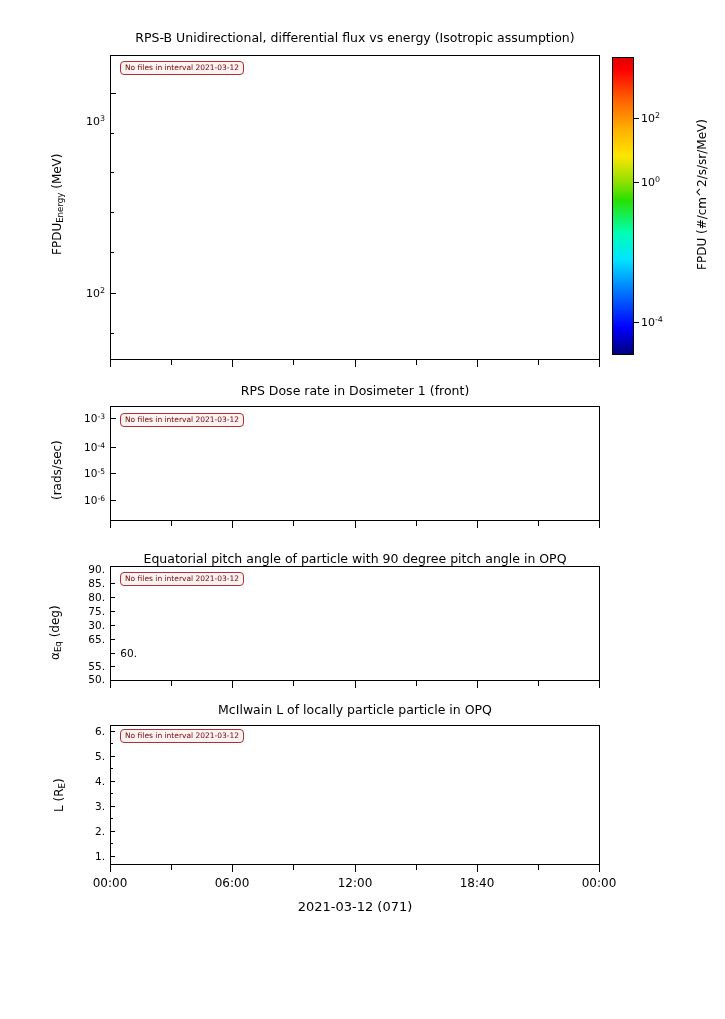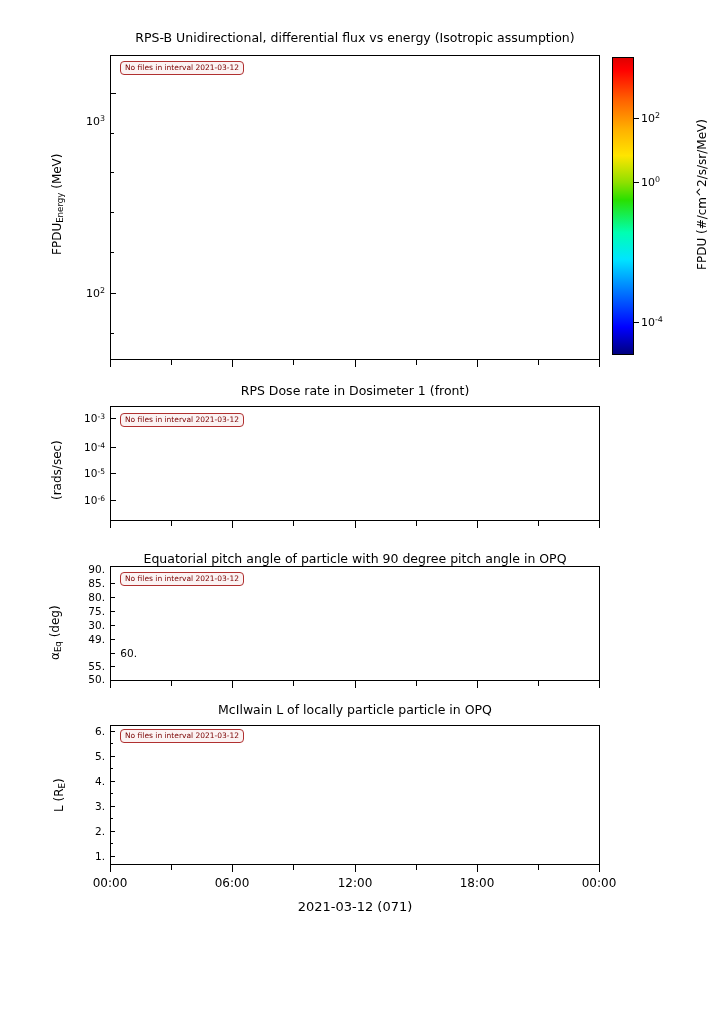--- a/index.html
+++ b/index.html
@@ -221,21 +221,21 @@
 
   <div class="axes" style="left:110px; top:566px; width:490px; height:115px;"></div>
 
   <div class="nofiles" style="left:120px; top:572px;">No files in interval 2021-03-12</div>
 
   <div class="ytick ytick-small" style="left:55px; top:569px; width:50px;">90.</div>
   <div class="ytick ytick-small" style="left:55px; top:583px; width:50px;">85.</div>
   <div class="ytick ytick-small" style="left:55px; top:597px; width:50px;">80.</div>
   <div class="ytick ytick-small" style="left:55px; top:611px; width:50px;">75.</div>
   <div class="ytick ytick-small" style="left:55px; top:625px; width:50px;">30.</div>
-  <div class="ytick ytick-small" style="left:55px; top:639px; width:50px;">49.</div>
+  <div class="ytick ytick-small" style="left:55px; top:639px; width:50px;">65.</div>
   <div class="ytick ytick-small" style="left:55px; top:653px; width:50px;padding-left:32px;">60.</div>
   <div class="ytick ytick-small" style="left:55px; top:666px; width:50px;">55.</div>
   <div class="ytick ytick-small" style="left:55px; top:679px; width:50px;">50.</div>
 
   <div class="tick" style="left:110px; top:583px; width:5px; height:1px;"></div>
   <div class="tick" style="left:110px; top:597px; width:5px; height:1px;"></div>
   <div class="tick" style="left:110px; top:611px; width:5px; height:1px;"></div>
   <div class="tick" style="left:110px; top:625px; width:5px; height:1px;"></div>
   <div class="tick" style="left:110px; top:639px; width:5px; height:1px;"></div>
   <div class="tick" style="left:110px; top:653px; width:5px; height:1px;"></div>
@@ -292,17 +292,17 @@
   <div class="tick" style="left:538px; top:865px; width:1px; height:5px;"></div>
   <div class="tick" style="left:599px; top:865px; width:1px; height:7px;"></div>
 
   <div class="ylabel" style="left:52px; top:812px;">
     <span>L (R</span><span class="sub">E</span><span>)</span>
   </div>
 
   <div class="xtick" style="left:110px; top:876px;">00:00</div>
   <div class="xtick" style="left:232px; top:876px;">06:00</div>
   <div class="xtick" style="left:355px; top:876px;">12:00</div>
-  <div class="xtick" style="left:477px; top:876px;">18:00</div>
+  <div class="xtick" style="left:477px; top:876px;">18:40</div>
   <div class="xtick" style="left:599px; top:876px;">00:00</div>
 
   <div class="xlabel" style="left:355px; top:899px;">2021-03-12 (071)</div>
 </div>
 
 </body></html>

